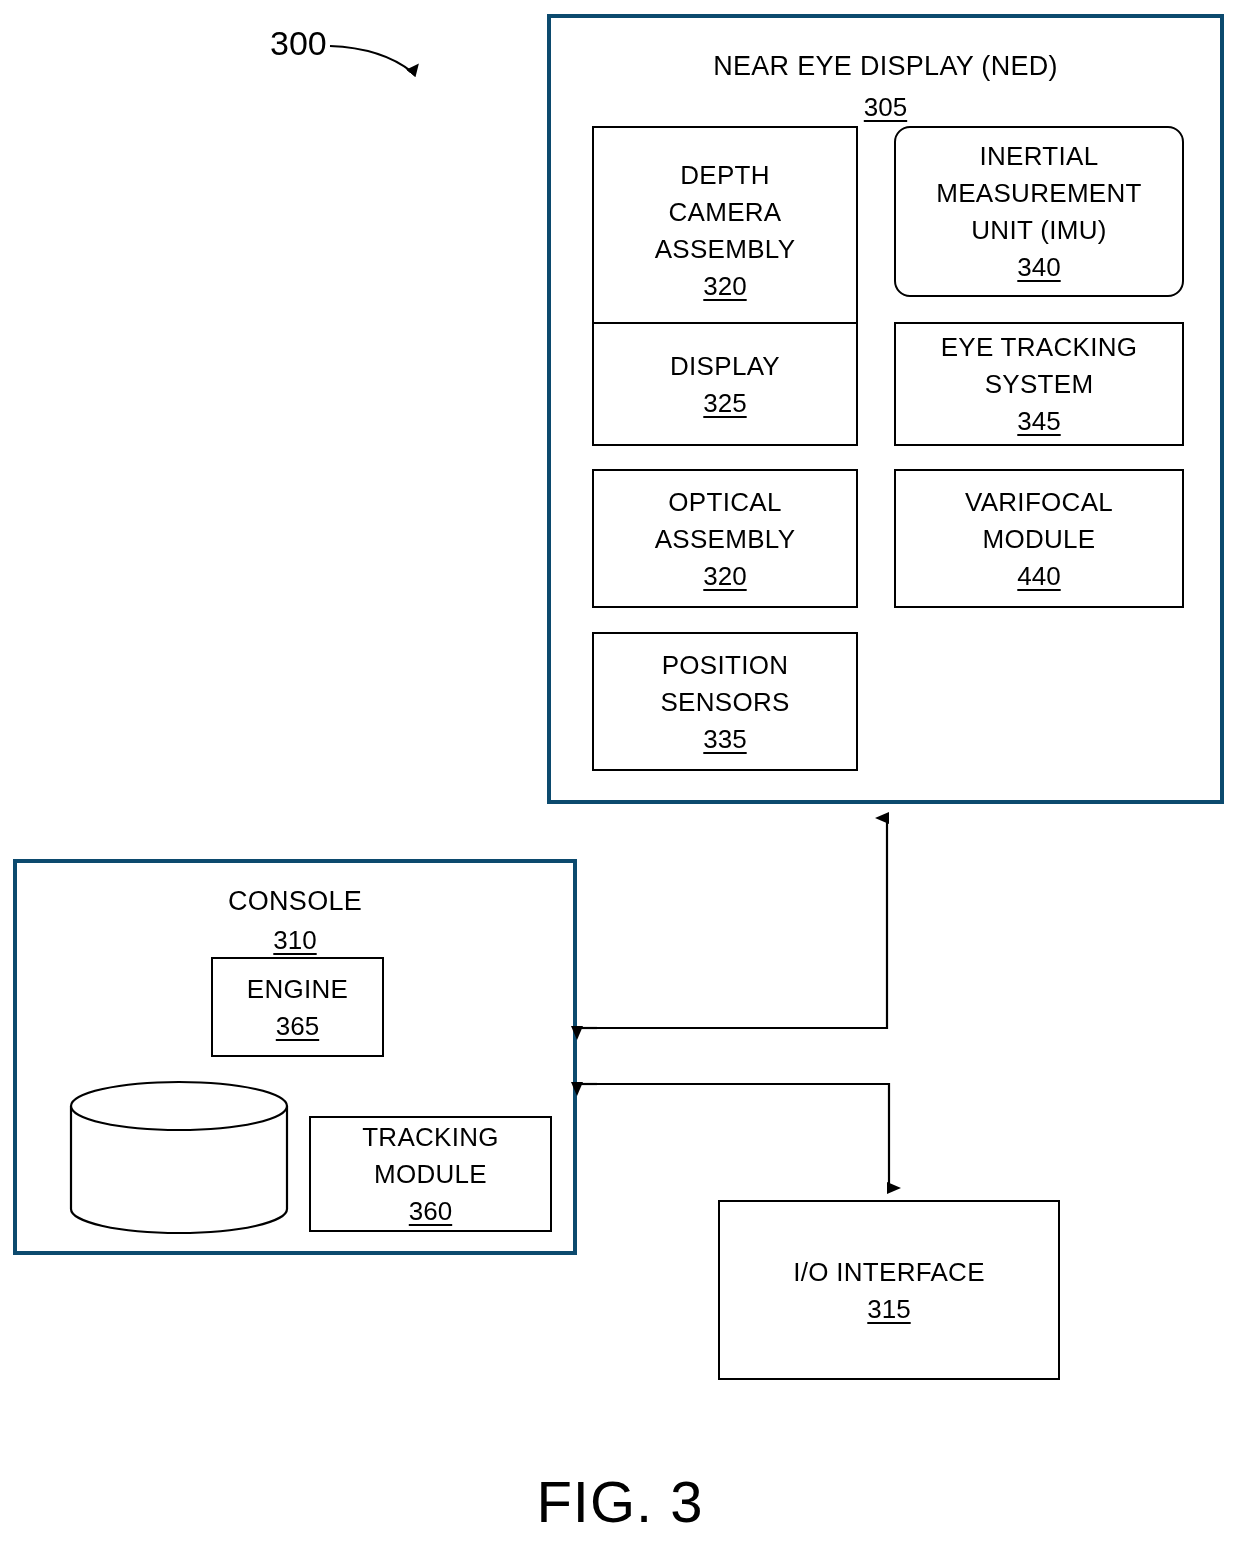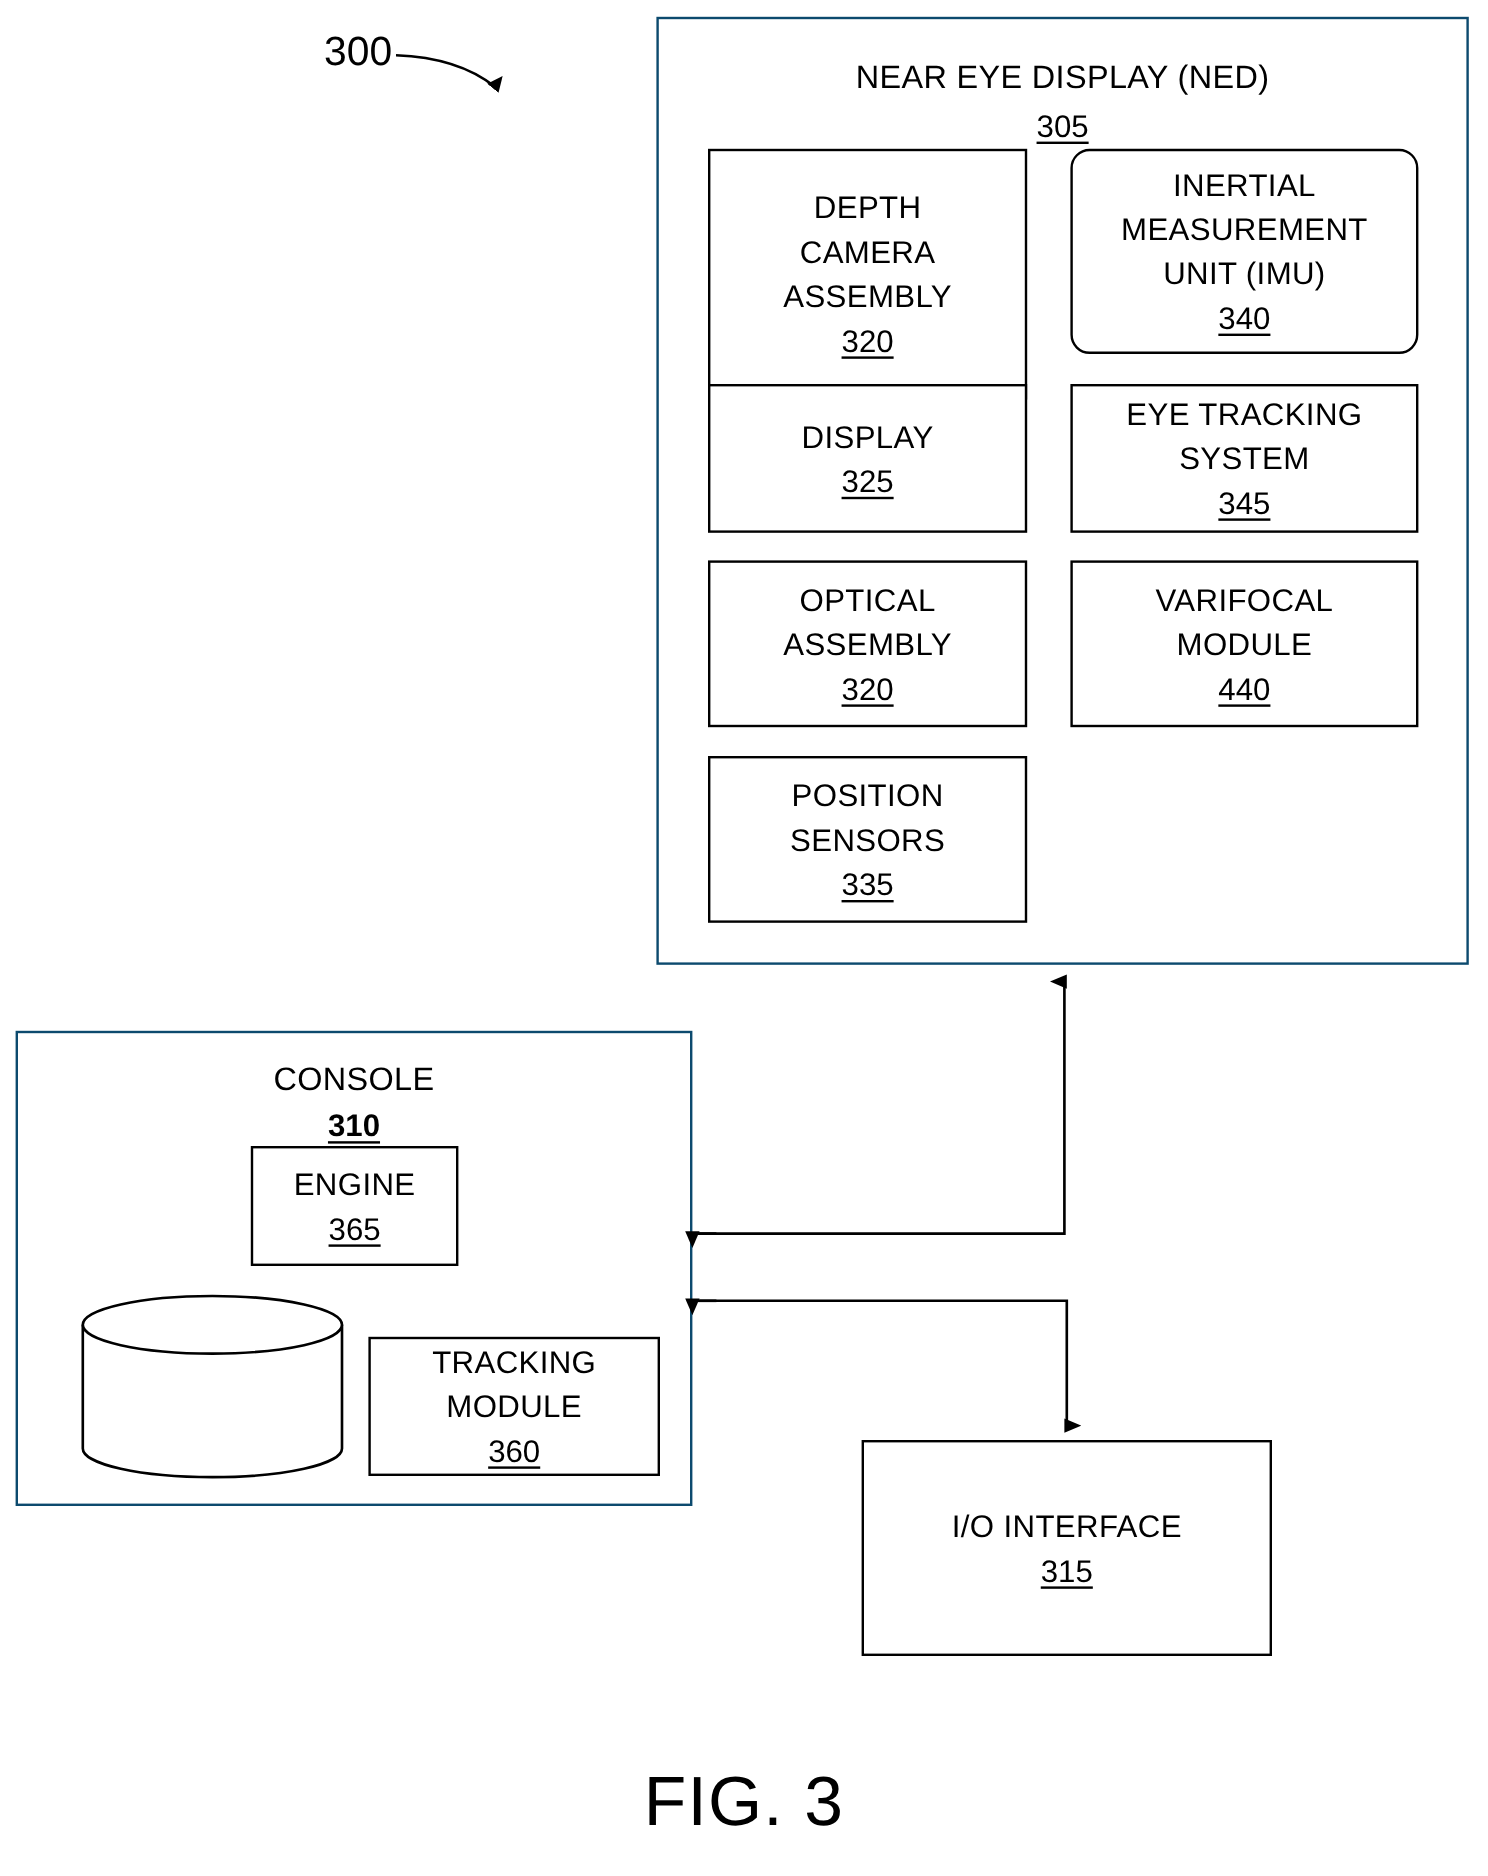--- a/index.html
+++ b/index.html
@@ -19,21 +19,21 @@
   .canvas {
     position: absolute;
     left: 0; top: 0;
     width: 1240px;
     height: 1563px;
   }
 
   
   .box {
     position: absolute;
-    border: 2px solid #0c4a6e;
+    border: 4px solid #0c4a6e;
     box-sizing: border-box;
     background: #fff;
   }
   .inner-box {
     position: absolute;
     border: 2px solid #000;
     box-sizing: border-box;
     background: #fff;
     display: flex;
     flex-direction: column;
@@ -70,21 +70,21 @@
 
   
   .console-title {
     position: absolute;
     left: 0;
     right: 0;
     top: 20px;
     text-align: center;
   }
   .console-title .lbl { font-size: 27px; }
-  .console-title .num { display: block; margin-top: 2px; font-weight: bold; }
+  .console-title .num { display: block; margin-top: 2px; }
 
   
   .cylinder {
     position: absolute;
   }
   .cylinder svg { position: absolute; left: 0; top: 0; }
   .cylinder .cyl-text {
     position: absolute;
     left: -6px;
     right: -6px;

